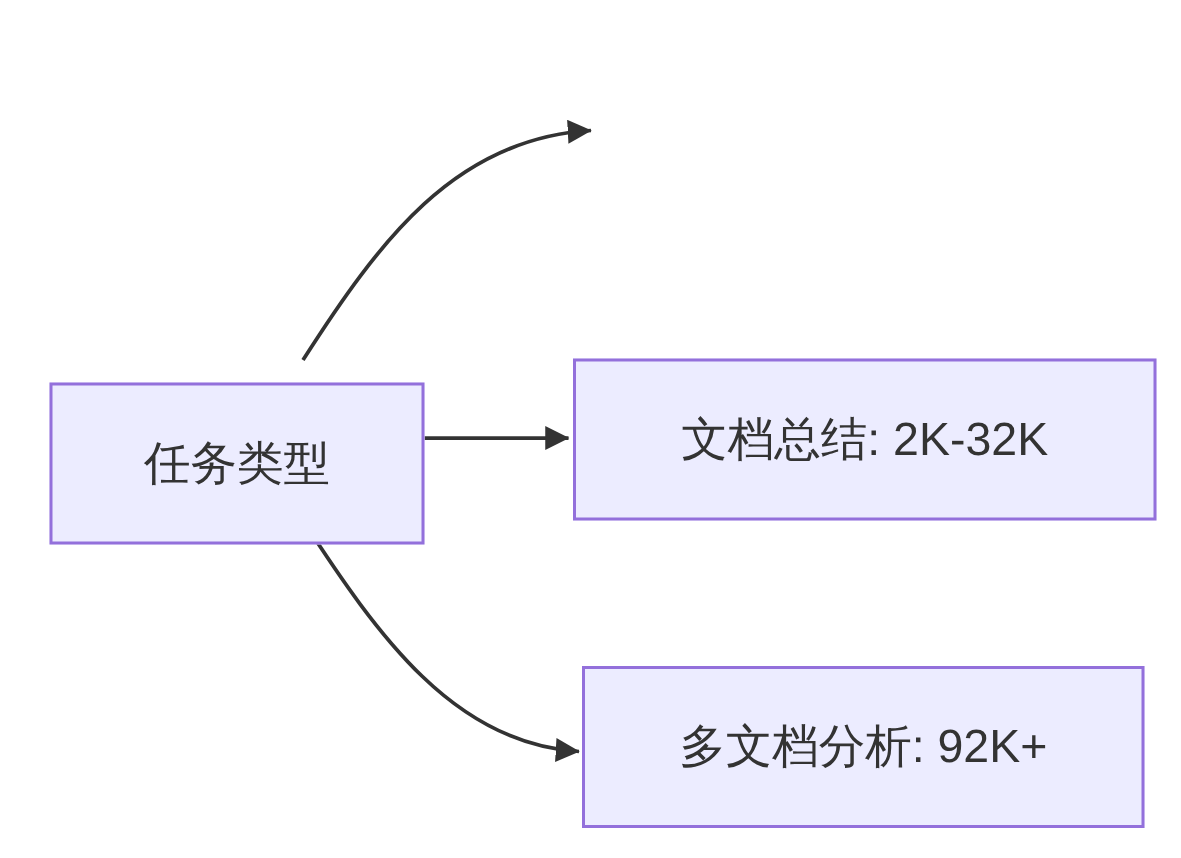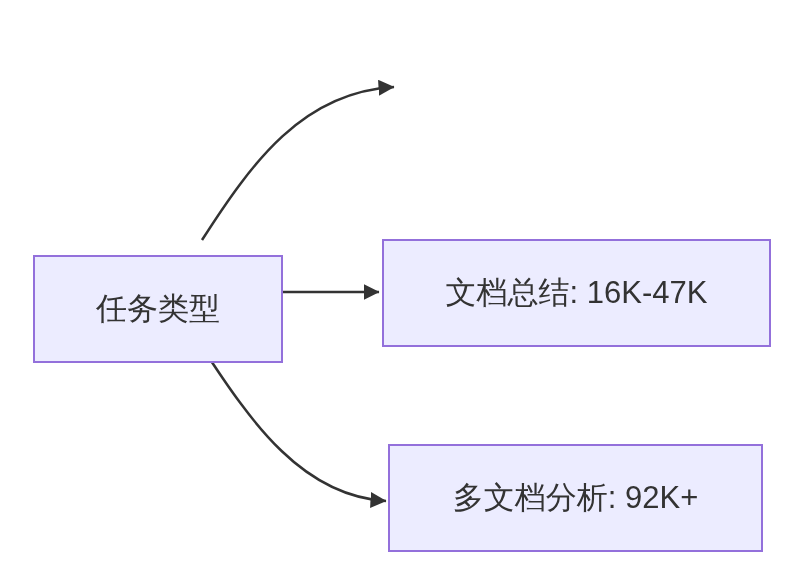--- a/index.html
+++ b/index.html
@@ -69,20 +69,20 @@
     <path class="edge" d="M283,292 L379,292" marker-end="url(#arrowhead)"></path>
     <path class="edge" d="M202,347 C252,424 303,496 386,501" marker-end="url(#arrowhead)"></path>
   </svg>
 
   <div class="node node-root">
     <span>任务类型</span>
   </div>
 
 
   <div class="node node-branch1">
-    <span>文档总结: 16K-47K</span>
+    <span>文档总结: 2K-32K</span>
   </div>
 
   <div class="node node-branch2">
     <span>多文档分析: 92K+</span>
   </div>
 
 </div>
 
 </body></html>

